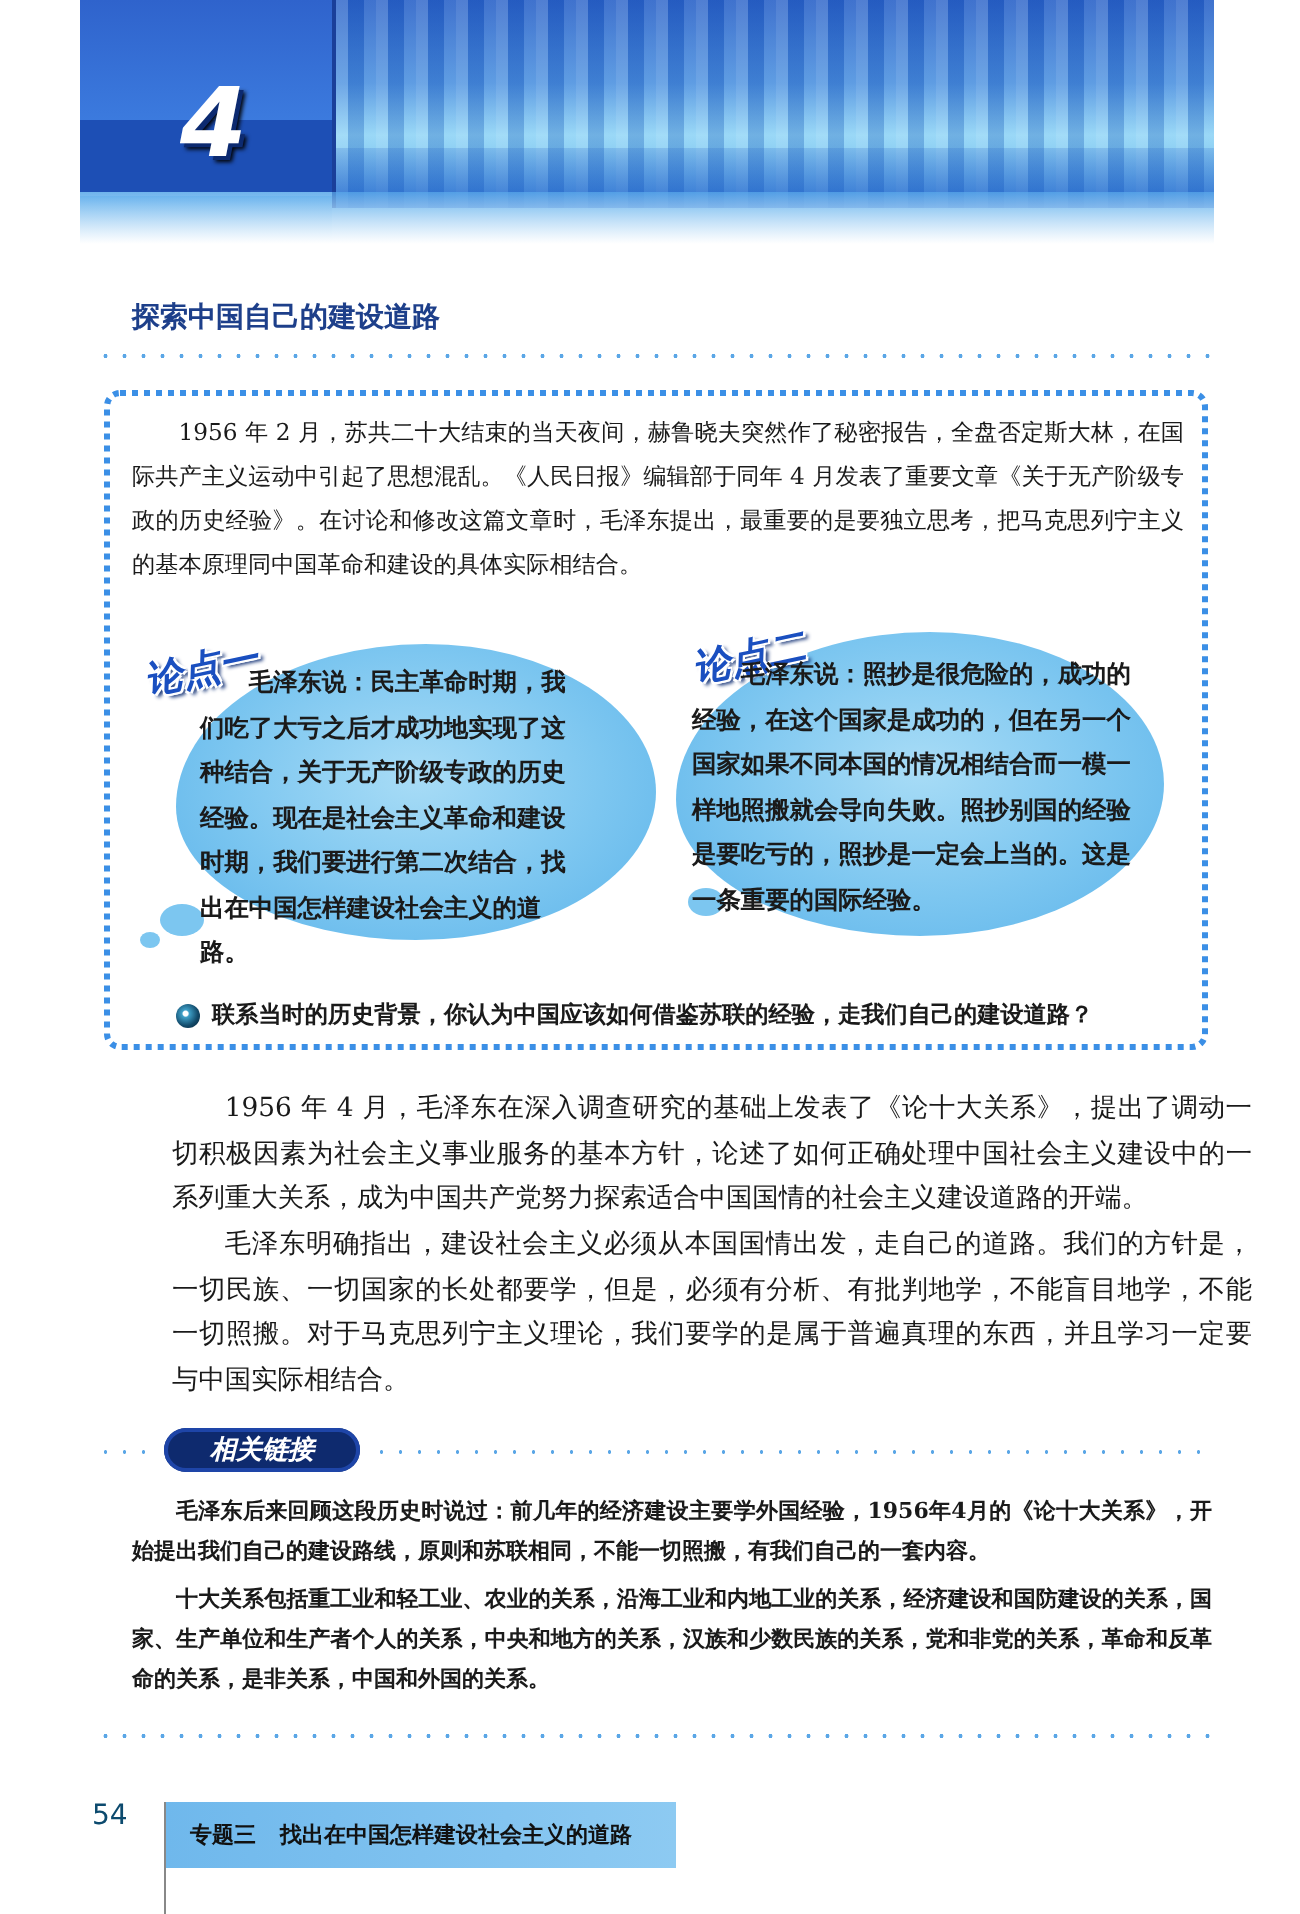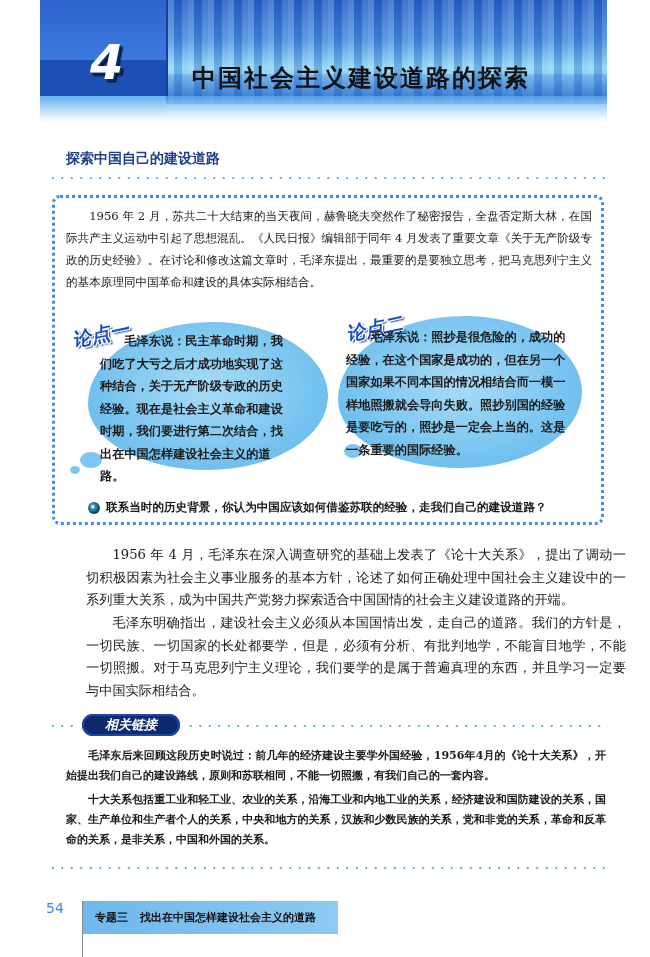--- a/index.html
+++ b/index.html
@@ -116,41 +116,40 @@
       background-size: 9.5px 2px; background-repeat: repeat-x;
     }
     .link-text {
       position: absolute; left: 66px; width: 540px; font-size: 11px; line-height: 20px;
       color: #1a1a1a; font-weight: bold; text-indent: 2em; text-align: justify;
     }
 
     
     .page-num {
       position: absolute; left: 46px; top: 900px; font-family: "DejaVu Sans", sans-serif;
-      font-size: 14px; color: #3b82f6;
+      font-size: 14px; color: #0c4a6e;
     }
     .footer-rule { position: absolute; left: 82px; top: 901px; width: 1px; height: 56px; background: #888; }
     .footer-bar {
       position: absolute; left: 83px; top: 901px; width: 255px; height: 33px;
       background: linear-gradient(90deg, #6fb8ec, #8dcaf2); display: flex; align-items: center;
       font-family: "DejaVu Sans", sans-serif; font-size: 11px; font-weight: bold; color: #111;
       padding-left: 12px; white-space: nowrap;
     }
     .footer-bar span + span { margin-left: 12px; }
   </style>
 </head>
 <body>
 
 <div class="banner">
   <div class="banner-left"></div>
   <div class="banner-stripe"></div>
   <div class="chapter-num">4</div>
   <div class="banner-photo"></div>
   <div class="banner-fade"></div>
-  <div class="chapter-title">中国社会主义建设道路的探索</div>
 </div>
 
 <div class="section-heading">探索中国自己的建设道路</div>
 <div class="dot-line" style="top:177px;"></div>
 
 <div class="explore-box"></div>
 <p class="intro-text">1956 年 2 月，苏共二十大结束的当天夜间，赫鲁晓夫突然作了秘密报告，全盘否定斯大林，在国际共产主义运动中引起了思想混乱。《人民日报》编辑部于同年 4 月发表了重要文章《关于无产阶级专政的历史经验》。在讨论和修改这篇文章时，毛泽东提出，最重要的是要独立思考，把马克思列宁主义的基本原理同中国革命和建设的具体实际相结合。</p>
 
 <div class="bubble bubble-1"></div>
 <div class="puff" style="left:80px;top:452px;width:22px;height:16px;"></div>

